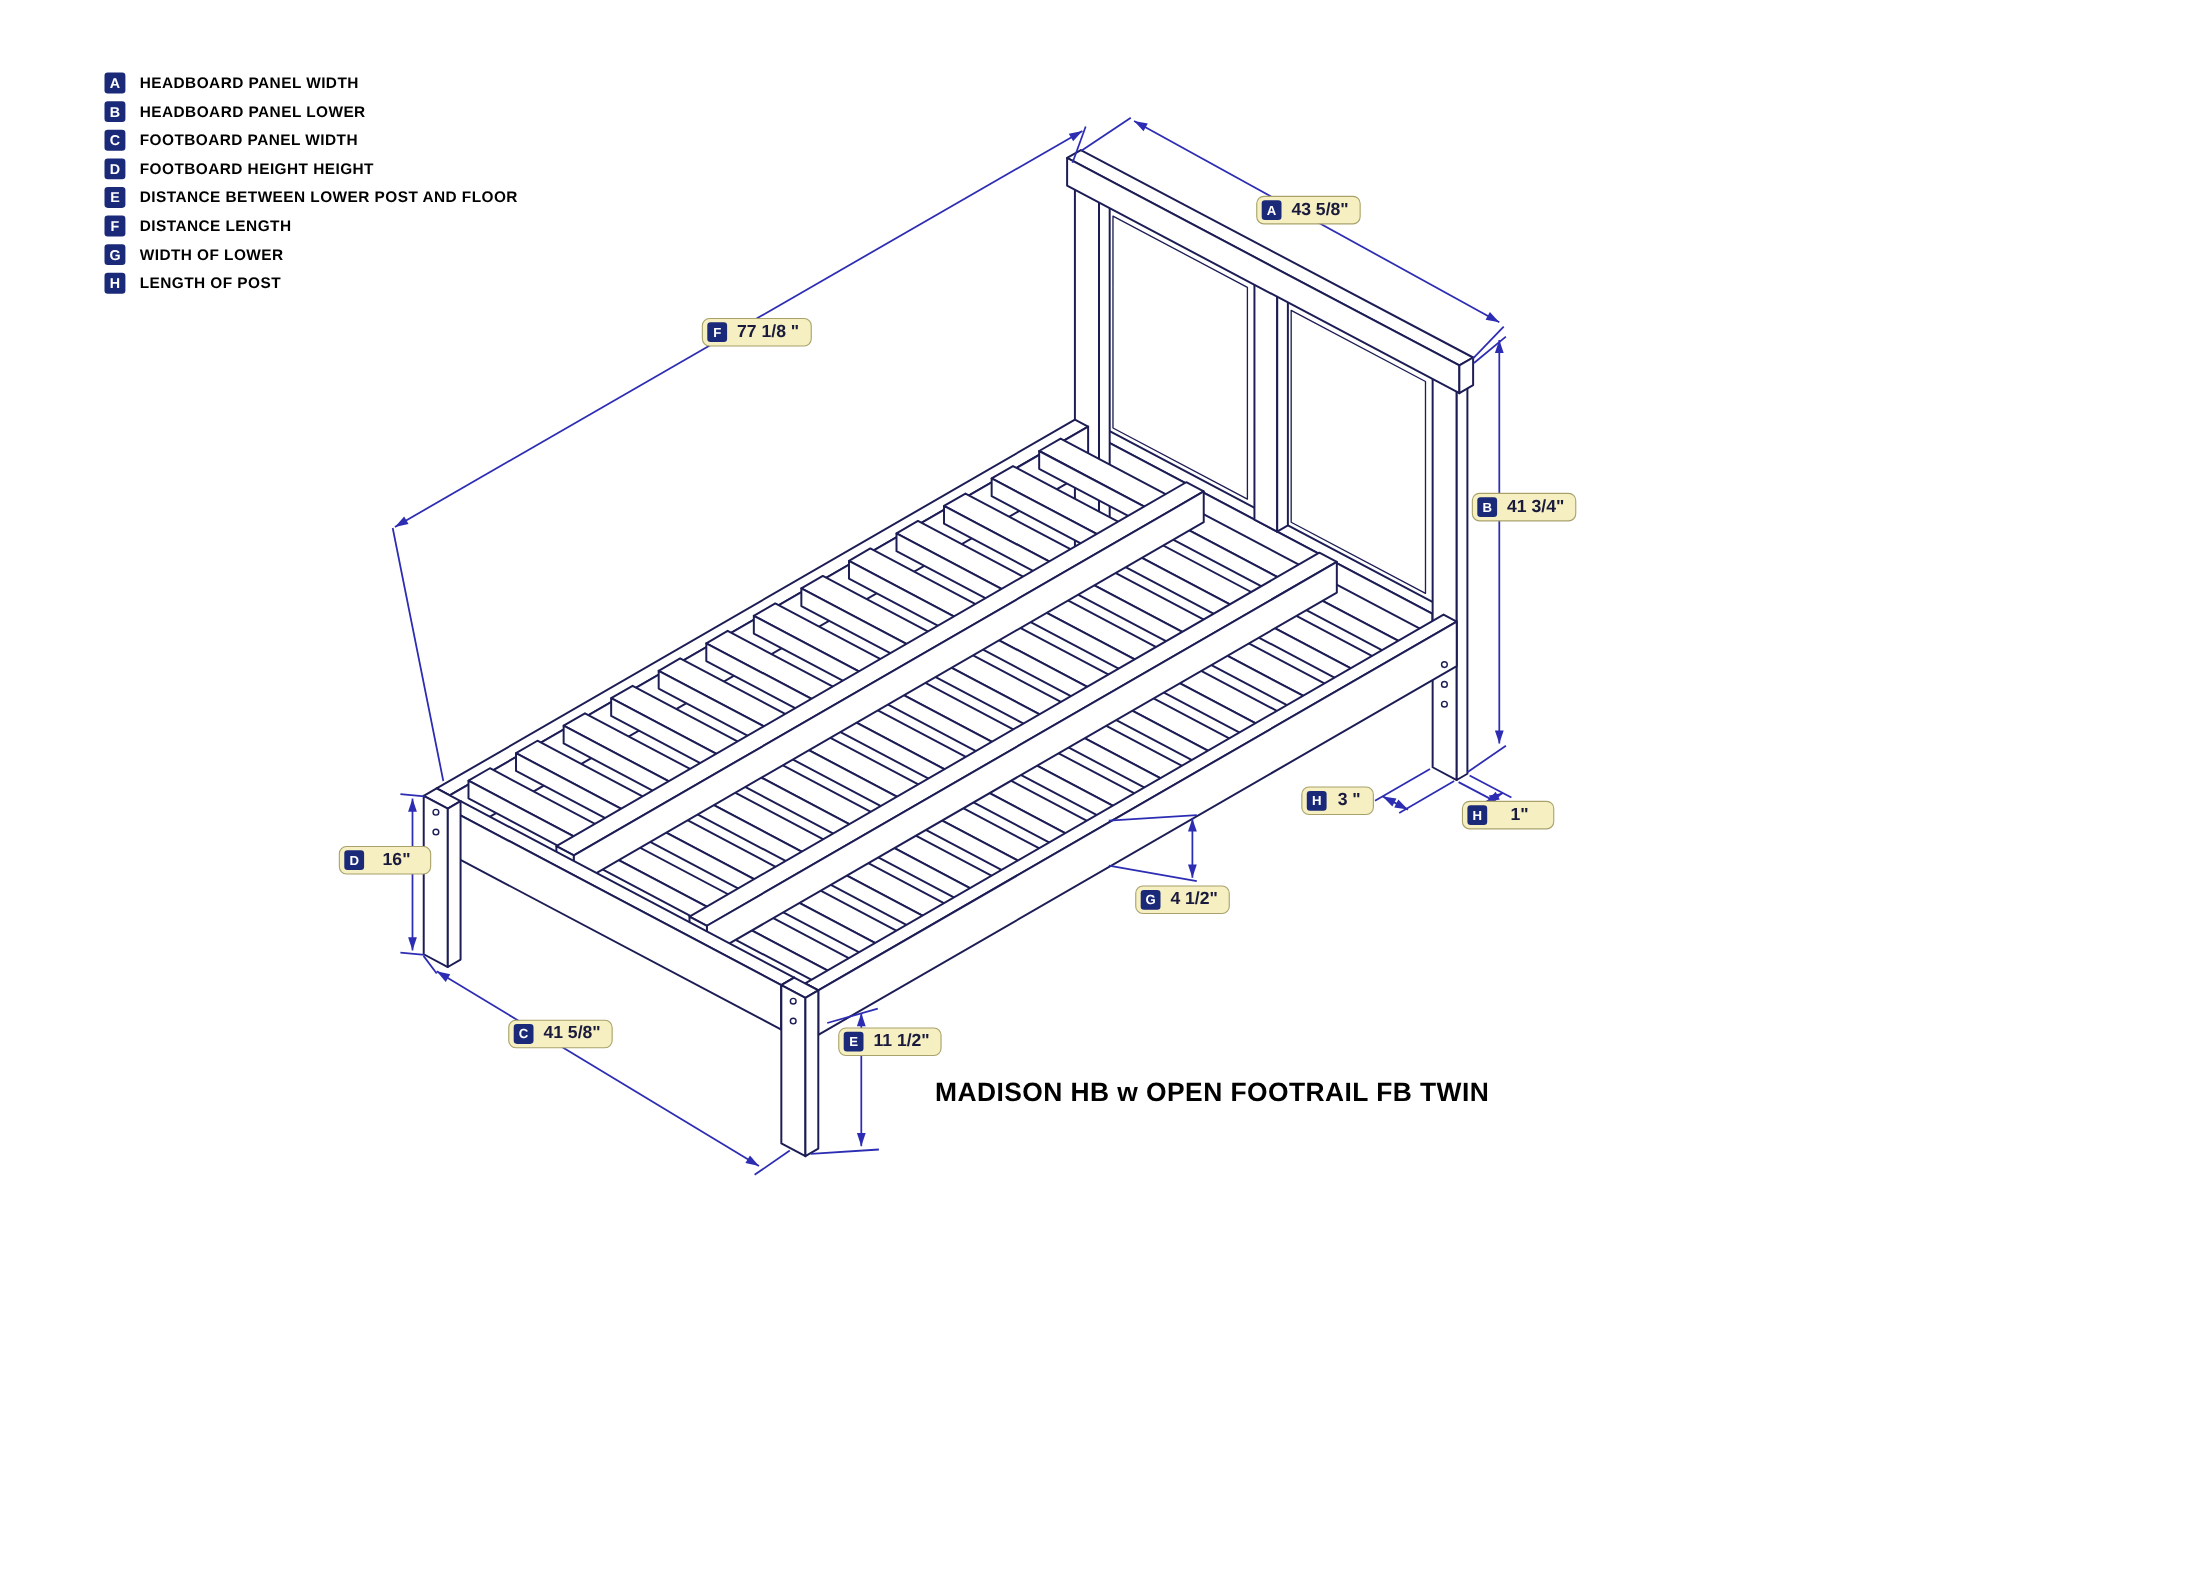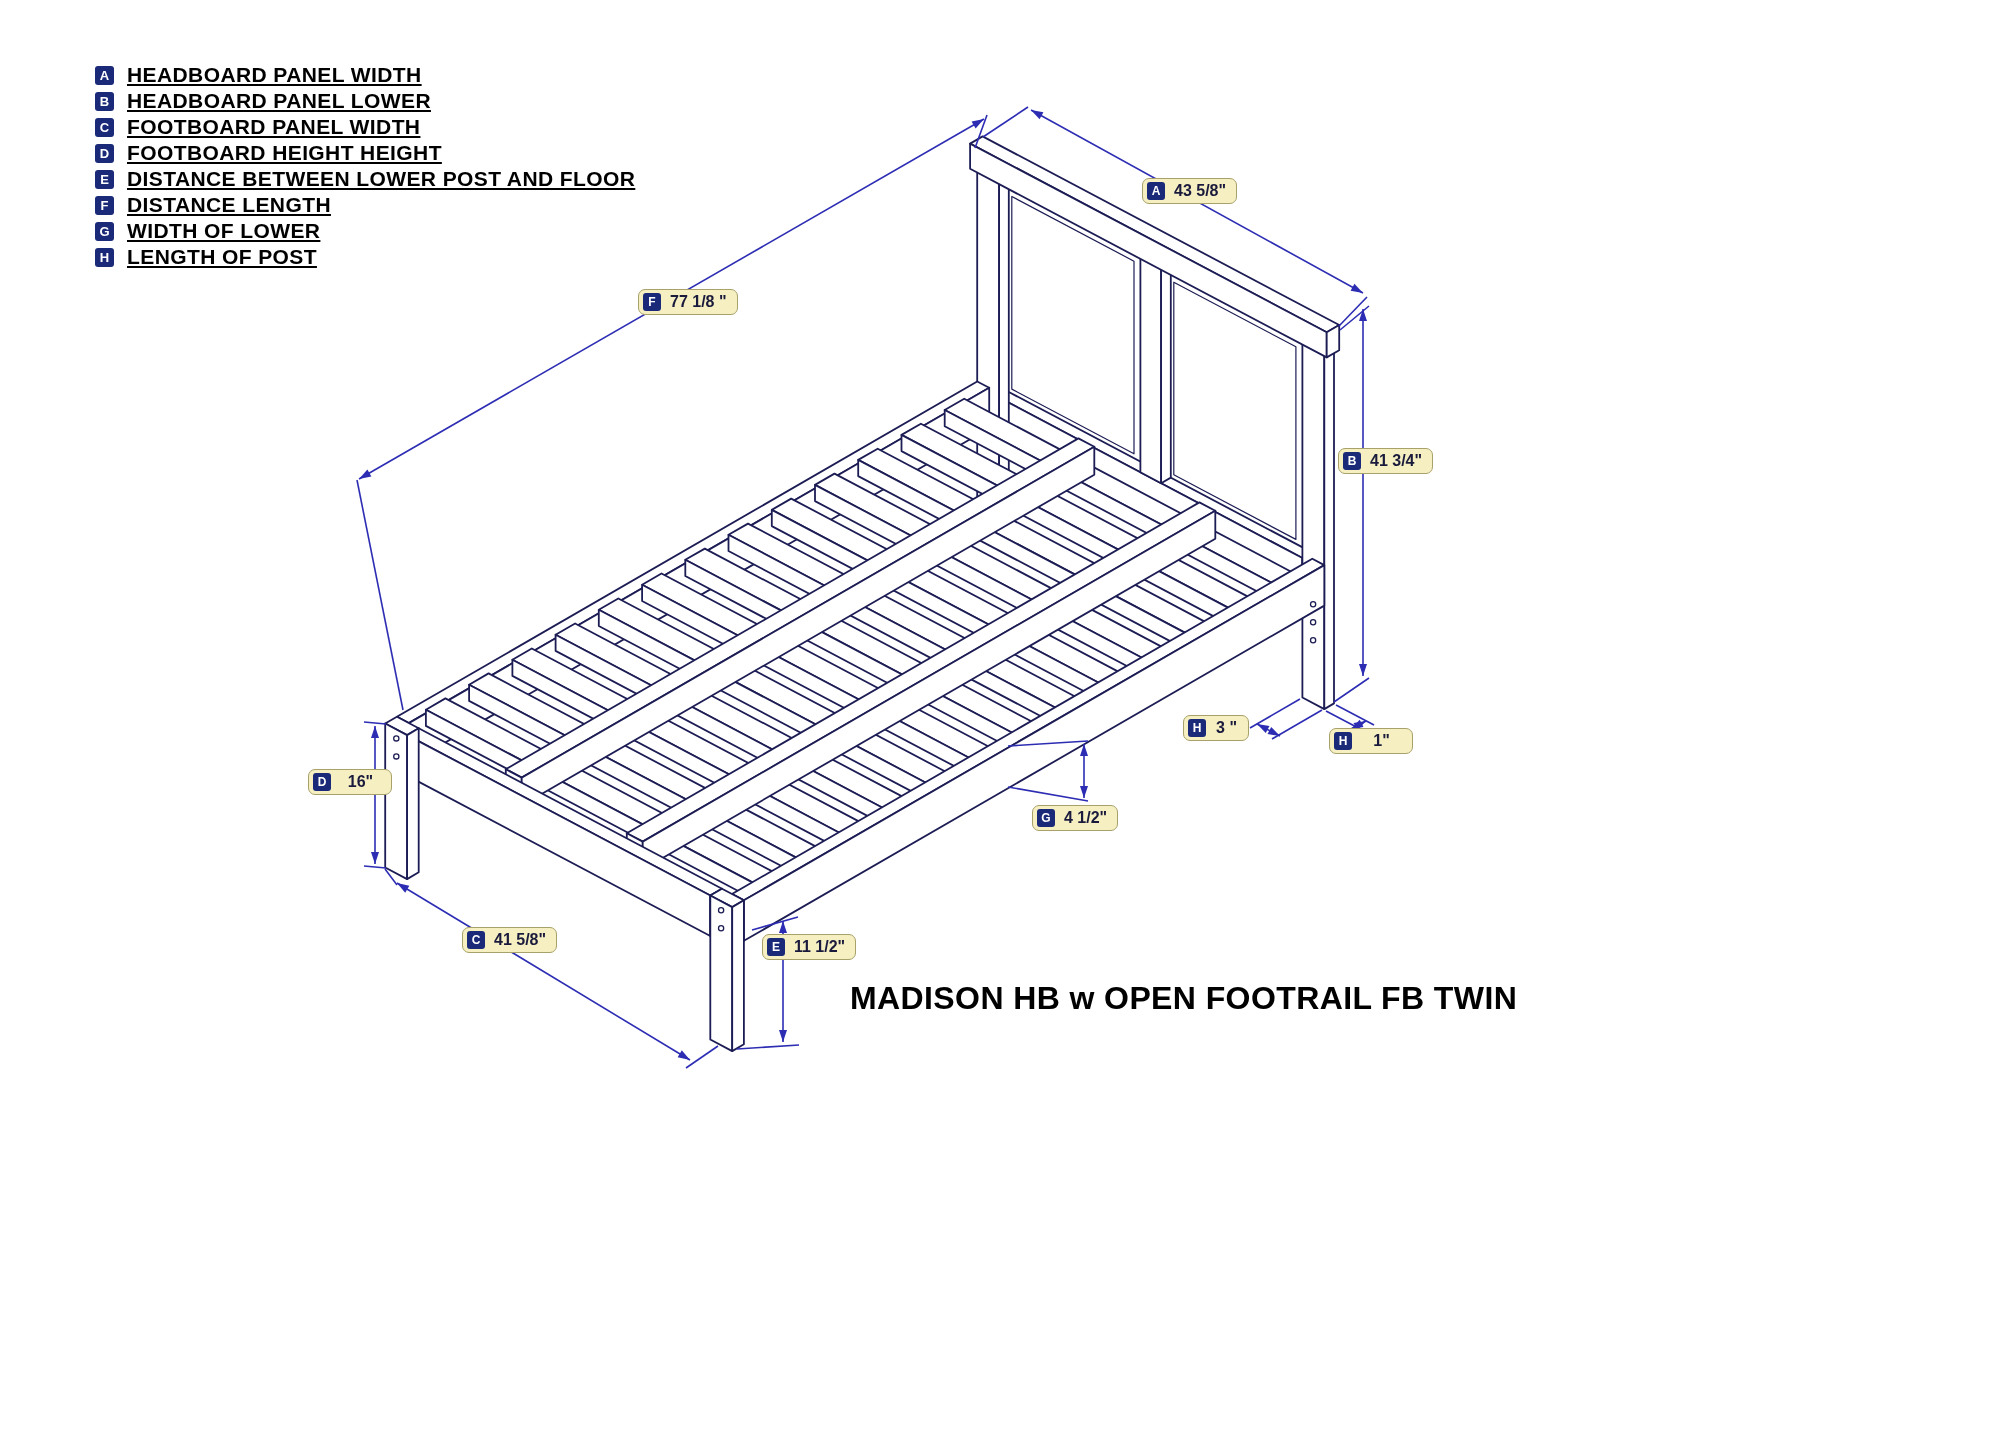--- a/index.html
+++ b/index.html
@@ -10,40 +10,39 @@
   #bed-svg{position:absolute;left:0;top:0;}
   
   .legend{position:absolute;left:95px;top:62px;}
   .legend-item{display:flex;align-items:center;height:26px;}
   .badge{
     display:inline-flex;align-items:center;justify-content:center;
     width:19px;height:19px;border-radius:3px;background:#1b2a78;color:#ffffff;
     font-weight:bold;font-size:13px;flex:0 0 auto;
   }
   .legend-label{
-    margin-left:13px;font-weight:bold;font-size:21px;color:#000000;letter-spacing:.4px;
+    margin-left:13px;font-weight:bold;font-size:14px;color:#000000;letter-spacing:.4px;
     white-space:nowrap;
-    text-decoration:underline;
   }
   
   .pill{
     position:absolute;display:flex;align-items:center;gap:9px;
     min-width:84px;height:26px;box-sizing:border-box;
     padding:0 10px 0 4px;border-radius:7px;
     background:#f5efc2;border:1px solid #a8a26a;
   }
   .pill .badge{width:18px;height:18px;font-size:12px;}
   .pill-value{
     flex:1;text-align:center;font-size:16px;font-weight:600;color:#1a1a3c;white-space:nowrap;
   }
   .pill-h3{min-width:66px;}
   
   .product-title{
     position:absolute;left:850px;top:980px;width:620px;
-    font-size:32px;font-weight:bold;color:#000000;letter-spacing:.4px;white-space:nowrap;
+    font-size:24px;font-weight:bold;color:#000000;letter-spacing:.4px;white-space:nowrap;
   }
   .footnote{
     position:absolute;left:488px;top:1108px;width:620px;
     font-size:18px;color:#000000;white-space:nowrap;
   }
 </style>
 </head>
 <body>
 
 <div class="page">

